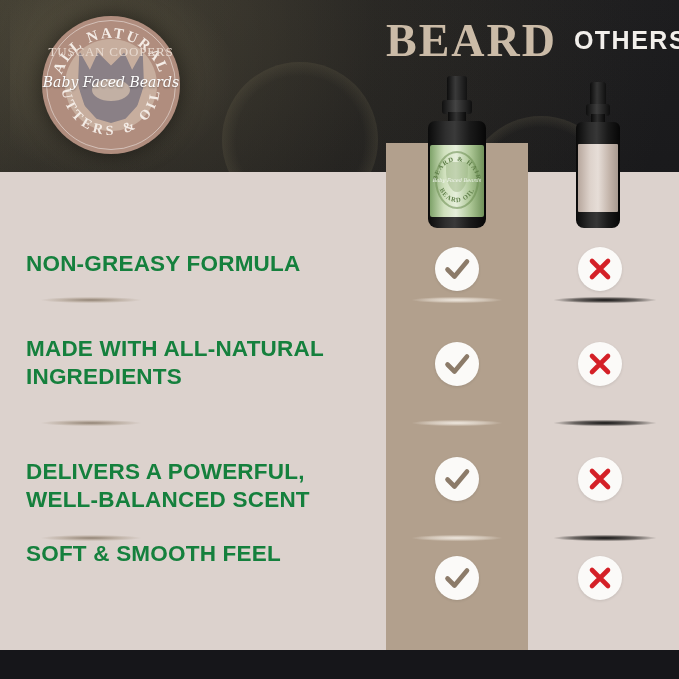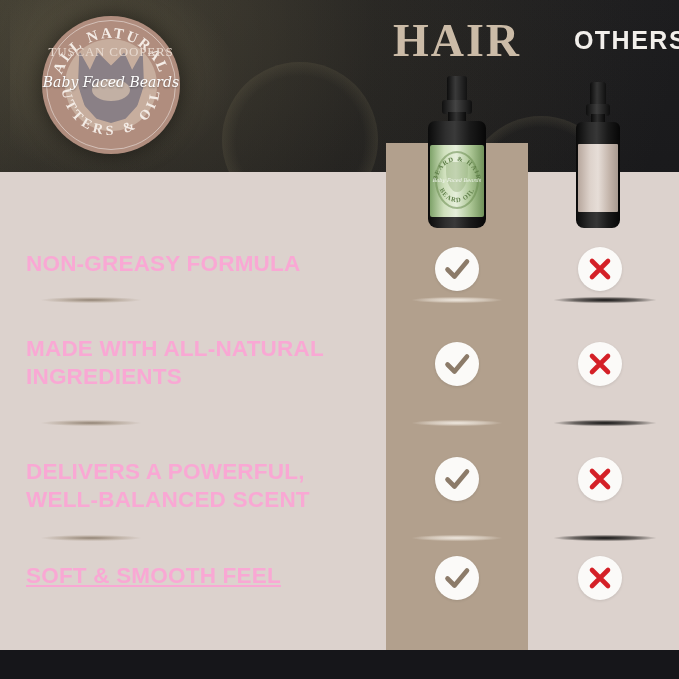--- a/index.html
+++ b/index.html
@@ -303,21 +303,21 @@
 
   
   .feature {
     position: absolute;
     left: 26px;
     width: 350px;
     font-weight: bold;
     font-size: 22.5px;
     line-height: 28px;
     letter-spacing: 0.2px;
-    color: #f9a8d4;
+    color: #15803d;
     text-transform: uppercase;
   }
 
   
   .divider {
     position: absolute;
     height: 8px;
     border-radius: 50%;
   }
   .div-left {
@@ -374,21 +374,21 @@
         <textPath href="#arcTop" startOffset="50%" text-anchor="middle">ALL NATURAL</textPath>
       </text>
       <text class="curve-bottom">
         <textPath href="#arcBottom" startOffset="50%" text-anchor="middle">BUTTERS &amp; OILS</textPath>
       </text>
     </svg>
     <div class="badge-sub">TUSCAN COOPERS</div>
     <div class="badge-script">Baby Faced Beards</div>
   </div>
 
-  <div class="head-ours">HAIR</div>
+  <div class="head-ours">BEARD</div>
   <div class="head-others">OTHERS</div>
 
   <div class="panel-light"></div>
   <div class="col-ours"></div>
 
   <div class="bottle-ours">
     <div class="b-cap"></div>
     <div class="b-collar"></div>
     <div class="b-neck"></div>
     <div class="b-body"></div>
@@ -455,21 +455,21 @@
         </svg>
       </div>
       <div class="mark mark-cross" style="top: 457px;">
         <svg width="44" height="44" viewBox="0 0 44 44">
           <path d="M14 14 L30 30 M30 14 L14 30" fill="none" stroke="#d42027" stroke-width="4.6" stroke-linecap="round"></path>
         </svg>
       </div>
       <div class="divider div-left" style="top: 534px;"></div>
       <div class="divider div-ours" style="top: 534px;"></div>
       <div class="divider div-others" style="top: 534px;"></div>
-      <div class="feature" style="top: 562px; text-decoration: underline;">SOFT &amp; SMOOTH FEEL</div>
+      <div class="feature" style="top: 540px;">SOFT &amp; SMOOTH FEEL</div>
       <div class="mark mark-check" style="top: 556px;">
         <svg width="44" height="44" viewBox="0 0 44 44">
           <path d="M12.5 22.5 L19.5 29.5 L32 14.5" fill="none" stroke="#8c7b69" stroke-width="4.6" stroke-linecap="round" stroke-linejoin="round"></path>
         </svg>
       </div>
       <div class="mark mark-cross" style="top: 556px;">
         <svg width="44" height="44" viewBox="0 0 44 44">
           <path d="M14 14 L30 30 M30 14 L14 30" fill="none" stroke="#d42027" stroke-width="4.6" stroke-linecap="round"></path>
         </svg>
       </div>

